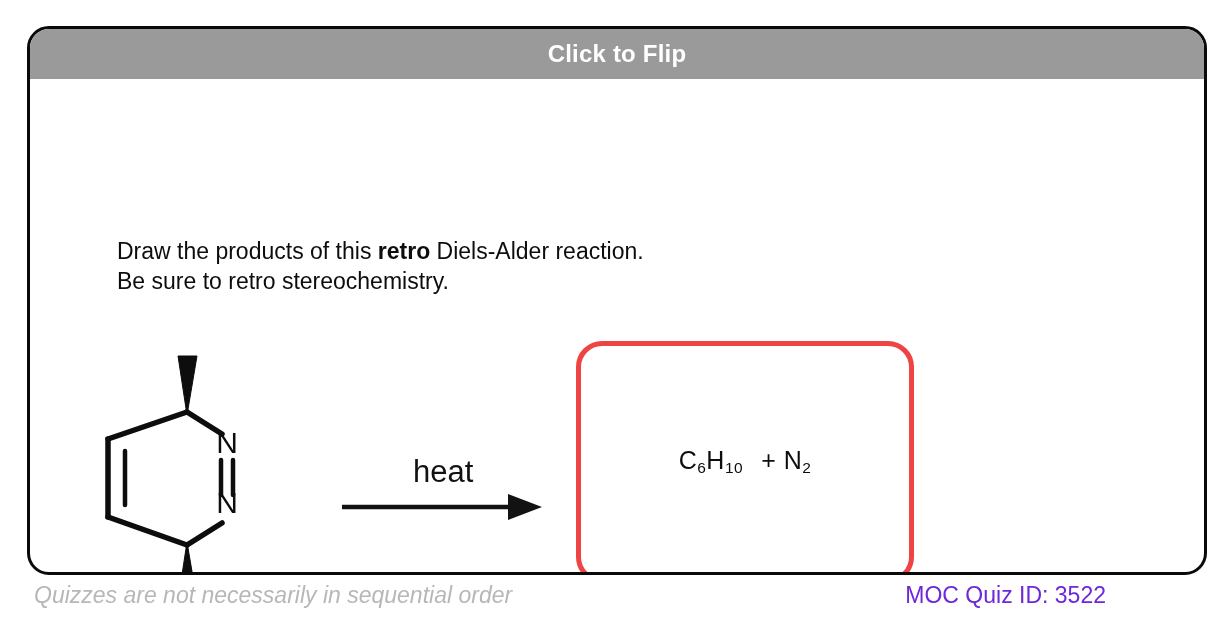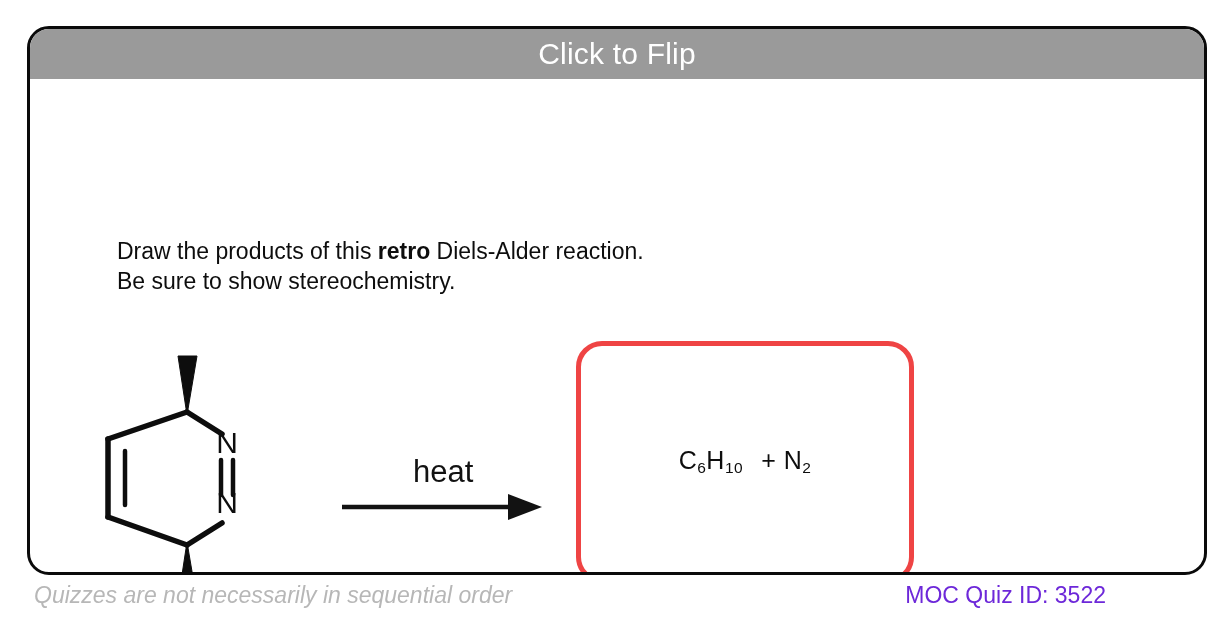--- a/index.html
+++ b/index.html
@@ -31,22 +31,22 @@
 
   #card-header {
     height: 50px;
     background: #9a9a9a;
     display: flex;
     align-items: center;
     justify-content: center;
   }
   #card-header-title {
     color: #ffffff;
-    font-size: 30px;
-    font-weight: 400;
+    font-size: 24px;
+    font-weight: 700;
     letter-spacing: 0.2px;
     line-height: 1;
   }
 
   #card-body {
     position: relative;
     height: 449px;
     background: #ffffff;
   }
 
@@ -141,21 +141,21 @@
 <div id="flashcard">
 
   <div id="card-header">
     <span id="card-header-title">Click to Flip</span>
   </div>
 
   <div id="card-body">
 
     <div id="prompt">
       <div><span>Draw the products of this </span><span class="em">retro</span><span> Diels-Alder reaction.</span></div>
-      <div>Be sure to show stereochemistry.</div>
+      <div>Be sure to retro stereochemistry.</div>
     </div>
 
     <svg id="scheme" viewBox="0 0 1174 493">
 
       <g fill="none" stroke="#0d0d0d" stroke-width="5.5" stroke-linecap="round">
 
         <line x1="157" y1="333" x2="192" y2="355"></line>
 
         <line x1="157" y1="466" x2="192" y2="444"></line>
 

